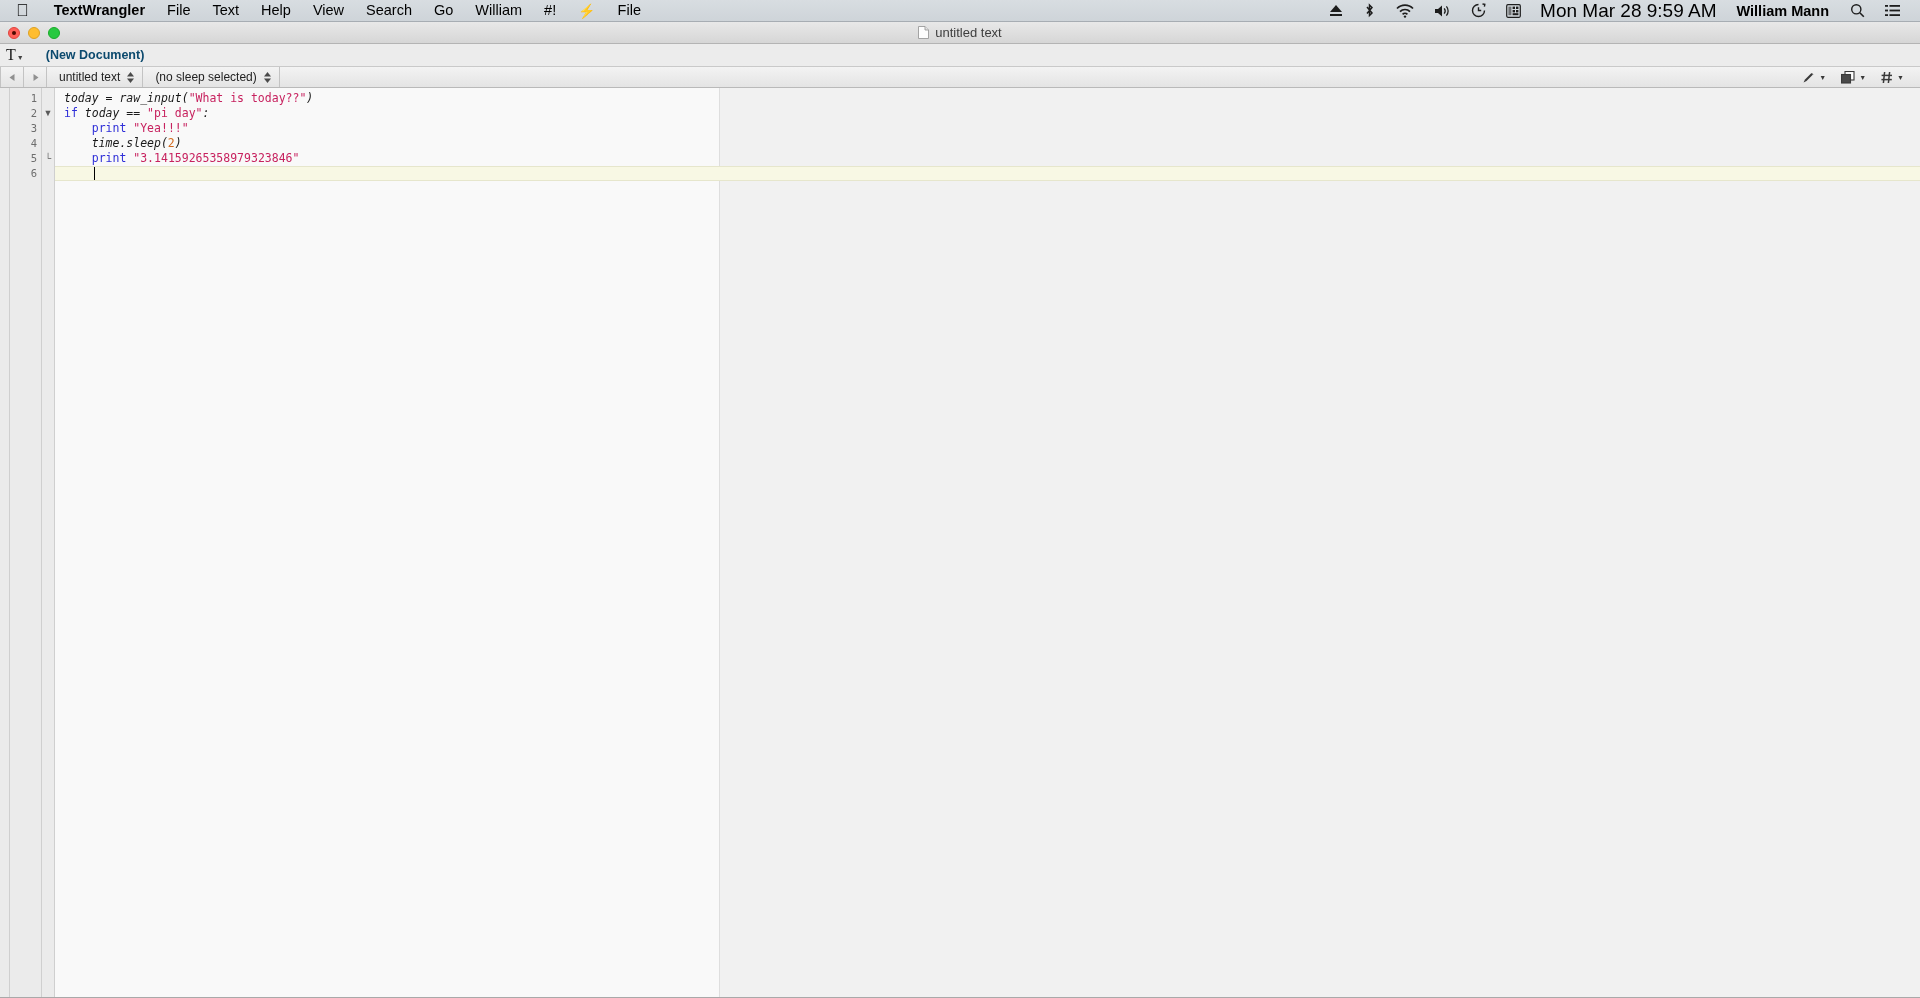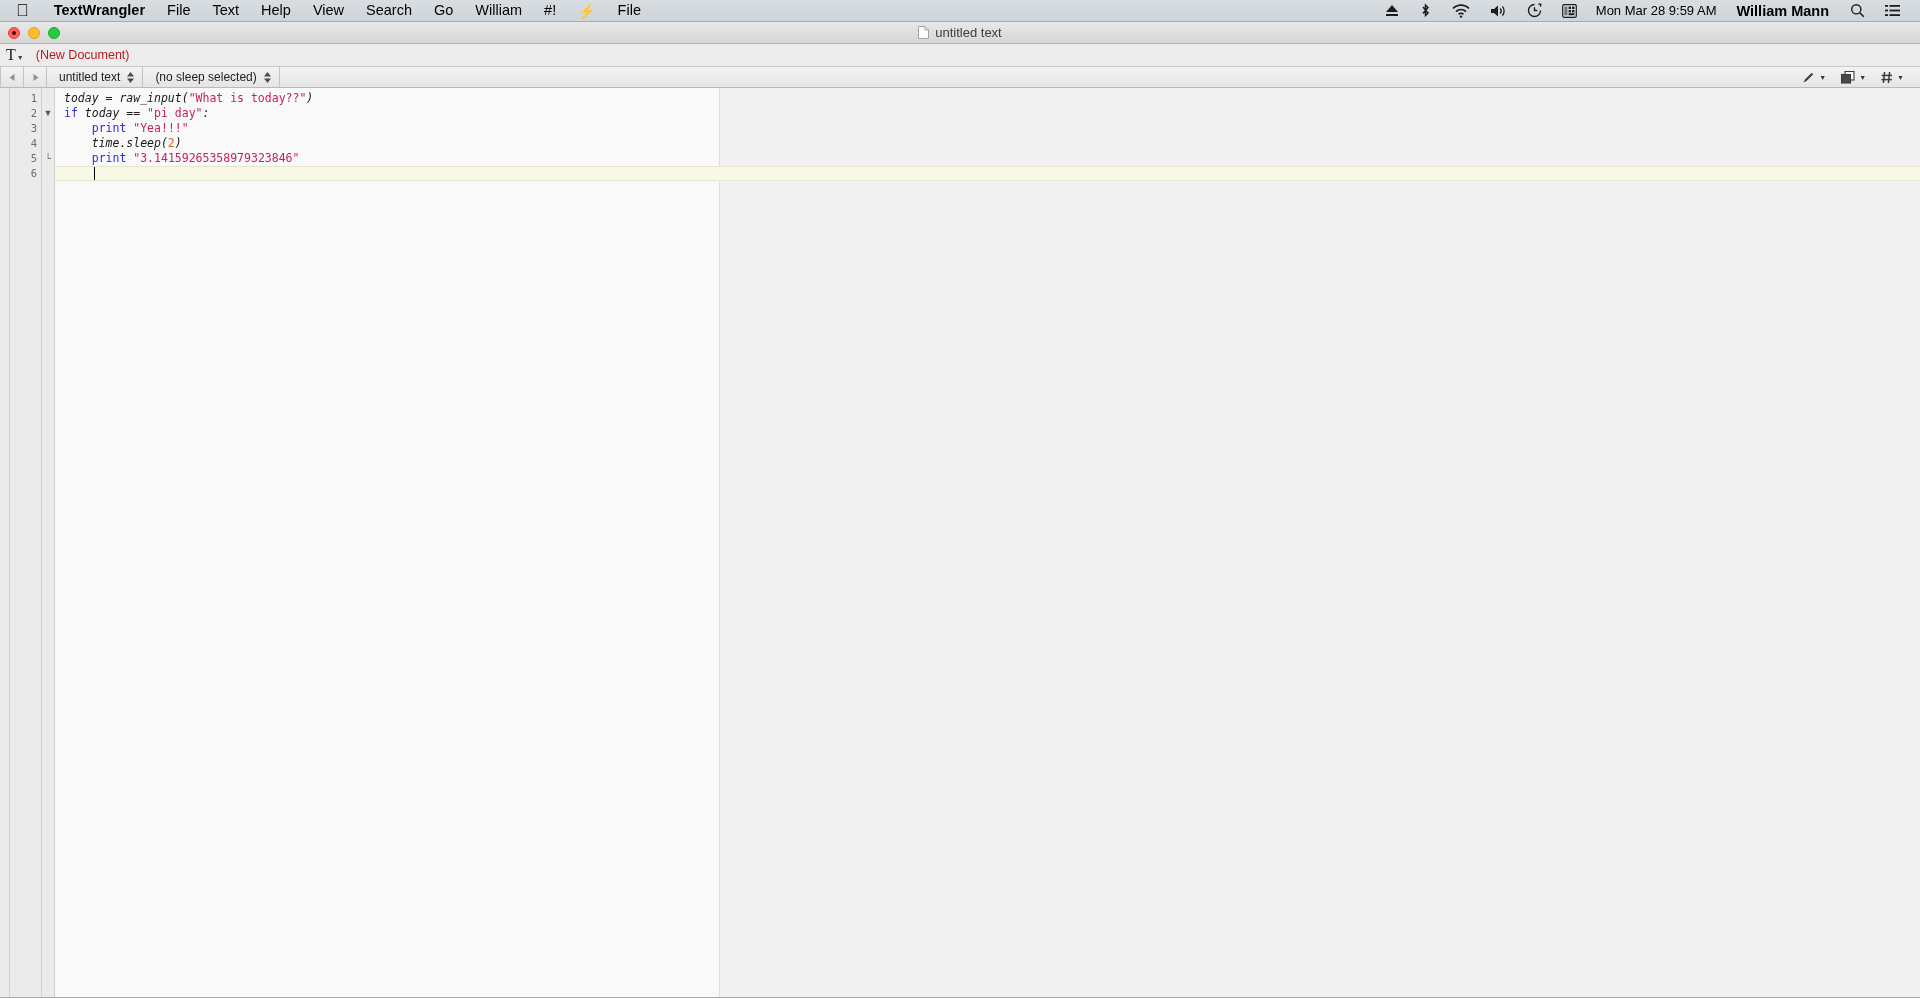--- a/index.html
+++ b/index.html
@@ -45,21 +45,21 @@
     display: flex;
     align-items: center;
   }
   .menu-status {
     padding: 0 10px;
     height: 100%;
     display: flex;
     align-items: center;
   }
   .menu-status svg { display: block; }
-  .menu-clock { padding: 0 9px; font-size: 13px; white-space: nowrap; }
+  .menu-clock { padding: 0 9px; font-size: 19px; white-space: nowrap; }
   .menu-user { padding: 0 11px; font-size: 14.5px; font-weight: bold; white-space: nowrap; }
 
   
   #window {
     position: absolute;
     left: 0; top: 22px;
     width: 1920px;
     height: 976px;
     background: #ececec;
   }
@@ -107,21 +107,21 @@
     padding-left: 4px;
     font-size: 12.5px;
   }
   .tglyph {
     display: inline-flex; align-items: flex-end; gap: 1px;
     font-family: "Liberation Serif", serif;
     font-size: 16px; color: #1a1a1a;
     padding: 0 2px;
   }
   .tglyph .caret { font-size: 7px; color: #444; position: relative; top: -2px; }
-  #docbar .docname { font-weight: normal; font-size: 12.5px; color: #b91c1c; margin-left: 8px; }
+  #docbar .docname { font-weight: bold; font-size: 12.5px; color: #0c4a6e; margin-left: 18px; }
 
   
   #navbar {
     height: 21px;
     background: linear-gradient(to bottom, #f3f3f3 0%, #e4e4e4 100%);
     border-bottom: 1px solid #b9b9b9;
     display: flex;
     align-items: stretch;
     font-size: 12px;
     color: #222;

